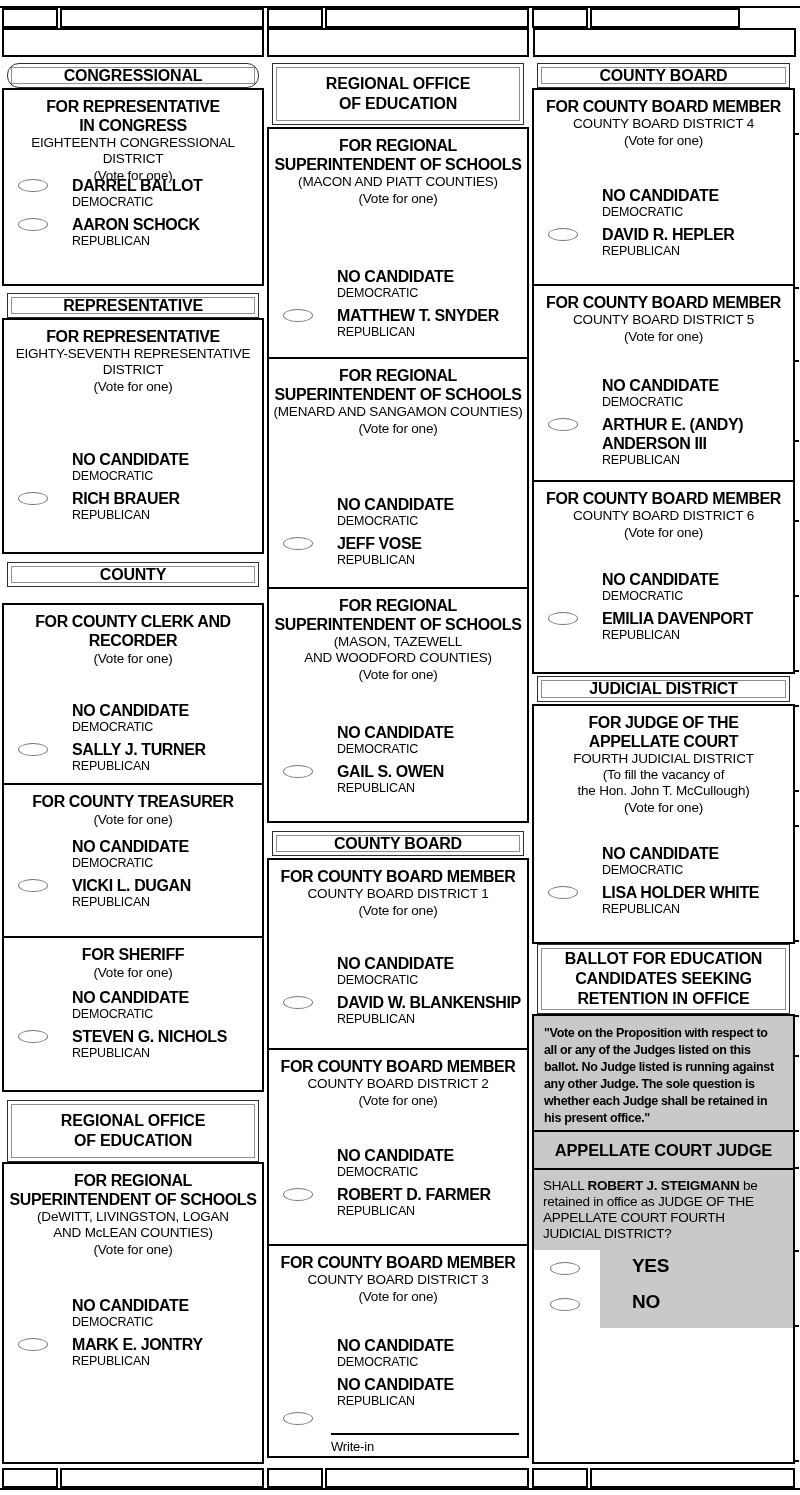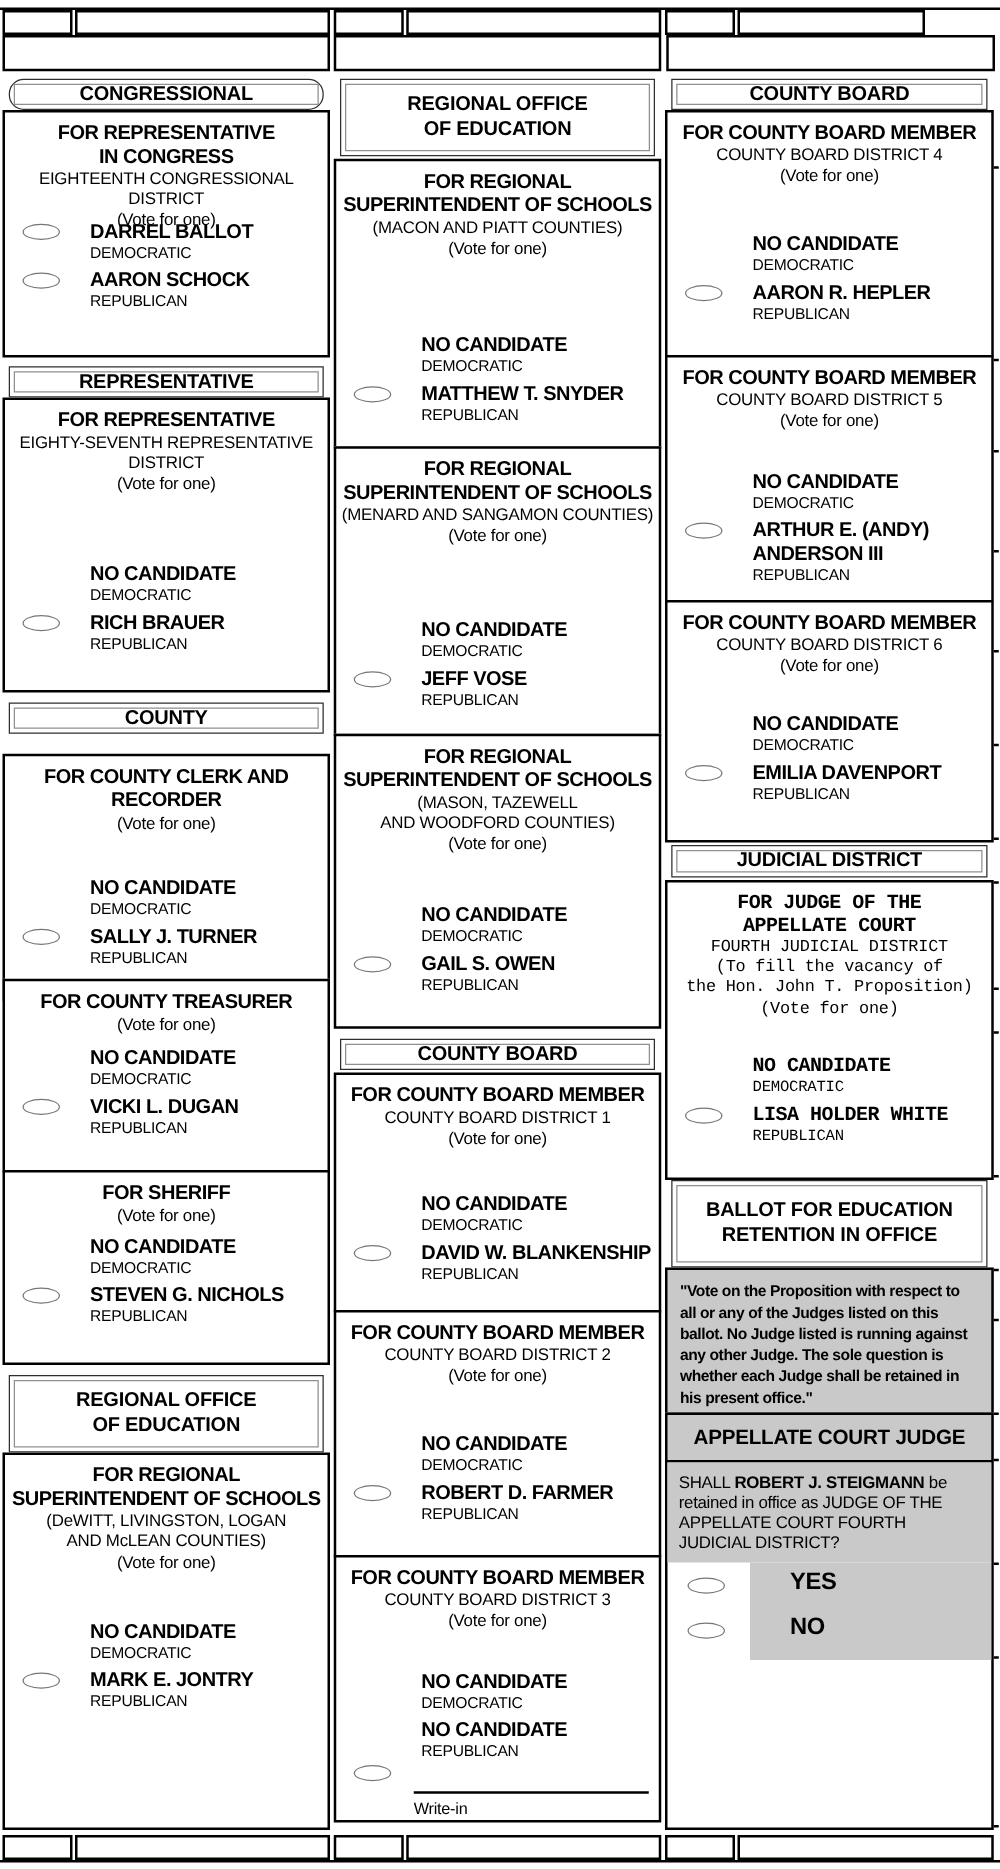--- a/index.html
+++ b/index.html
@@ -347,21 +347,21 @@
         <div class="race-sub">COUNTY BOARD DISTRICT 4</div>
         <div class="race-sub vote-note">(Vote for one)</div>
       </div>
       <div class="cands" style="top: 96px;">
         <div class="cand">
           <div class="cand-name">NO CANDIDATE</div>
           <div class="cand-party">DEMOCRATIC</div>
         </div>
         <div class="cand">
           <div class="oval"></div>
-          <div class="cand-name">AARON R. HEPLER</div>
+          <div class="cand-name">DAVID R. HEPLER</div>
           <div class="cand-party">REPUBLICAN</div>
         </div>
       </div>
     </div>
     <div class="race" style="left: 532px; top: 284px; width: 263px; height: 198px;">
       <div class="race-head">
         <div class="race-title">FOR COUNTY BOARD MEMBER</div>
         <div class="race-sub">COUNTY BOARD DISTRICT 5</div>
         <div class="race-sub vote-note">(Vote for one)</div>
       </div>
@@ -394,44 +394,45 @@
           <div class="cand-name">EMILIA DAVENPORT</div>
           <div class="cand-party">REPUBLICAN</div>
         </div>
       </div>
     </div>
     <div class="banner" style="left: 537px; top: 676px; width: 253px; height: 26px;">
       <div class="banner-inner">
         <div>JUDICIAL DISTRICT</div>
       </div>
     </div>
-    <div class="race" style="left: 532px; top: 704px; width: 263px; height: 240px; font-family: Liberation Mono, monospace;">
+    <div class="race" style="left: 532px; top: 704px; width: 263px; height: 240px;">
       <div class="race-head">
         <div class="race-title">FOR JUDGE OF THE</div>
         <div class="race-title">APPELLATE COURT</div>
         <div class="race-sub">FOURTH JUDICIAL DISTRICT</div>
         <div class="race-sub">(To fill the vacancy of</div>
-        <div class="race-sub">the Hon. John T. Proposition)</div>
+        <div class="race-sub">the Hon. John T. McCullough)</div>
         <div class="race-sub vote-note">(Vote for one)</div>
       </div>
       <div class="cands" style="top: 138px;">
         <div class="cand">
           <div class="cand-name">NO CANDIDATE</div>
           <div class="cand-party">DEMOCRATIC</div>
         </div>
         <div class="cand">
           <div class="oval"></div>
           <div class="cand-name">LISA HOLDER WHITE</div>
           <div class="cand-party">REPUBLICAN</div>
         </div>
       </div>
     </div>
     <div class="banner" style="left: 537px; top: 944px; width: 253px; height: 70px;">
       <div class="banner-inner">
         <div>BALLOT FOR EDUCATION</div>
+        <div>CANDIDATES SEEKING</div>
         <div>RETENTION IN OFFICE</div>
       </div>
     </div>
     <div class="gray-note" style="left: 532px; top: 1014px; width: 263px; height: 118px;">"Vote on the Proposition with respect to all or any of the Judges listed on this ballot.  No Judge listed is running against any other Judge.  The sole question is whether each Judge shall be retained in his present office."</div>
     <div class="gray-banner" style="left: 532px; top: 1130px; width: 263px; height: 40px;">
       <div>APPELLATE COURT JUDGE</div>
     </div>
     <div class="retention" style="left: 532px; top: 1168px; width: 263px; height: 296px;">
       <div class="ret-q"><span>SHALL </span><b>ROBERT J. STEIGMANN</b><span> be retained in office as JUDGE OF THE APPELLATE COURT FOURTH JUDICIAL DISTRICT?</span></div>
       <div class="ret-opts"></div>

